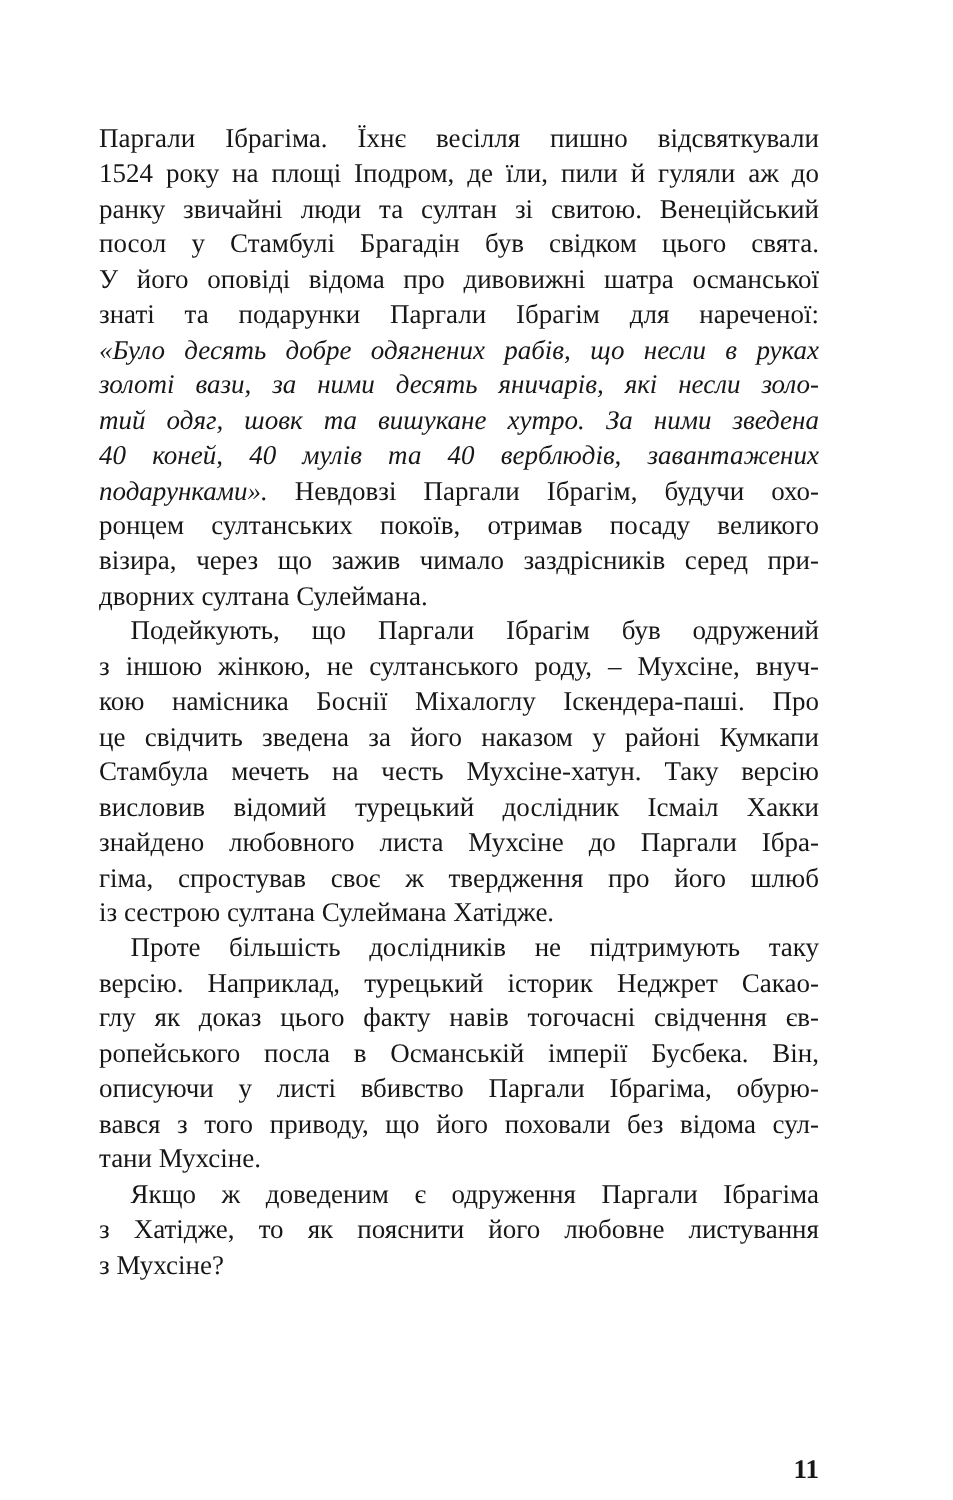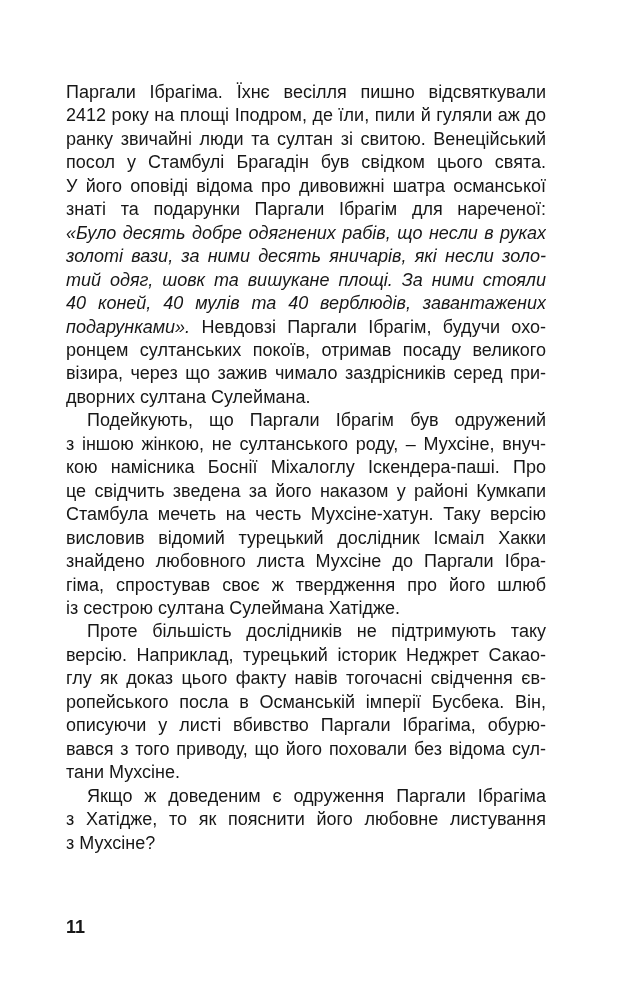--- a/index.html
+++ b/index.html
@@ -5,21 +5,21 @@
   html, body {
     margin: 0;
     padding: 0;
   }
   .book-page {
     position: relative;
     width: 546px;
     height: 1000px;
     background: #ffffff;
     color: #171717;
-    font-family: Liberation Sans, sans-serif;
+    font-family: Liberation Serif, serif;
     overflow: hidden;
   }
   .text-column {
     position: absolute;
     left: 66px;
     top: 81px;
     width: 480px;
     font-size: 18px;
     line-height: 23.45px;
   }
@@ -30,44 +30,44 @@
   }
   .line.last {
     text-align: right;
     text-align-last: left;
   }
   .line.ind { padding-left: 21px; }
   .i { font-style: italic; }
   .page-number {
     position: absolute;
     left: 66px;
-    top: 916px;
+    top: 968px;
     width: 480px;
-    text-align: left;
+    text-align: right;
     font-size: 18px;
     font-weight: bold;
     line-height: 23.45px;
   }
 </style>
 </head>
 <body>
 
 <div class="book-page" style="background: rgb(255, 255, 255); color: rgb(23, 23, 23);">
   <div class="text-column">
 
     <div class="paragraph">
       <div class="line">Паргали Ібрагіма. Їхнє весілля пишно відсвяткували</div>
-      <div class="line">2412 року на площі Іподром, де їли, пили й гуляли аж до</div>
+      <div class="line">1524 року на площі Іподром, де їли, пили й гуляли аж до</div>
       <div class="line">ранку звичайні люди та султан зі свитою. Венеційський</div>
       <div class="line">посол у Стамбулі Брагадін був свідком цього свята.</div>
       <div class="line">У його оповіді відома про дивовижні шатра османської</div>
       <div class="line">знаті та подарунки Паргали Ібрагім для нареченої:</div>
       <div class="line i">«Було десять добре одягнених рабів, що несли в руках</div>
       <div class="line i">золоті вази, за ними десять яничарів, які несли золо-</div>
-      <div class="line i">тий одяг, шовк та вишукане площі. За ними стояли</div>
+      <div class="line i">тий одяг, шовк та вишукане хутро. За ними зведена</div>
       <div class="line i">40 коней, 40 мулів та 40 верблюдів, завантажених</div>
       <div class="line"><span class="i">подарунками». </span><span>Невдовзі Паргали Ібрагім, будучи охо-</span></div>
       <div class="line">ронцем султанських покоїв, отримав посаду великого</div>
       <div class="line">візира, через що зажив чимало заздрісників серед при-</div>
       <div class="line last">дворних султана Сулеймана.</div>
     </div>
 
     <div class="paragraph">
       <div class="line ind">Подейкують, що Паргали Ібрагім був одружений</div>
       <div class="line">з іншою жінкою, не султанського роду, – Мухсіне, внуч-</div>

